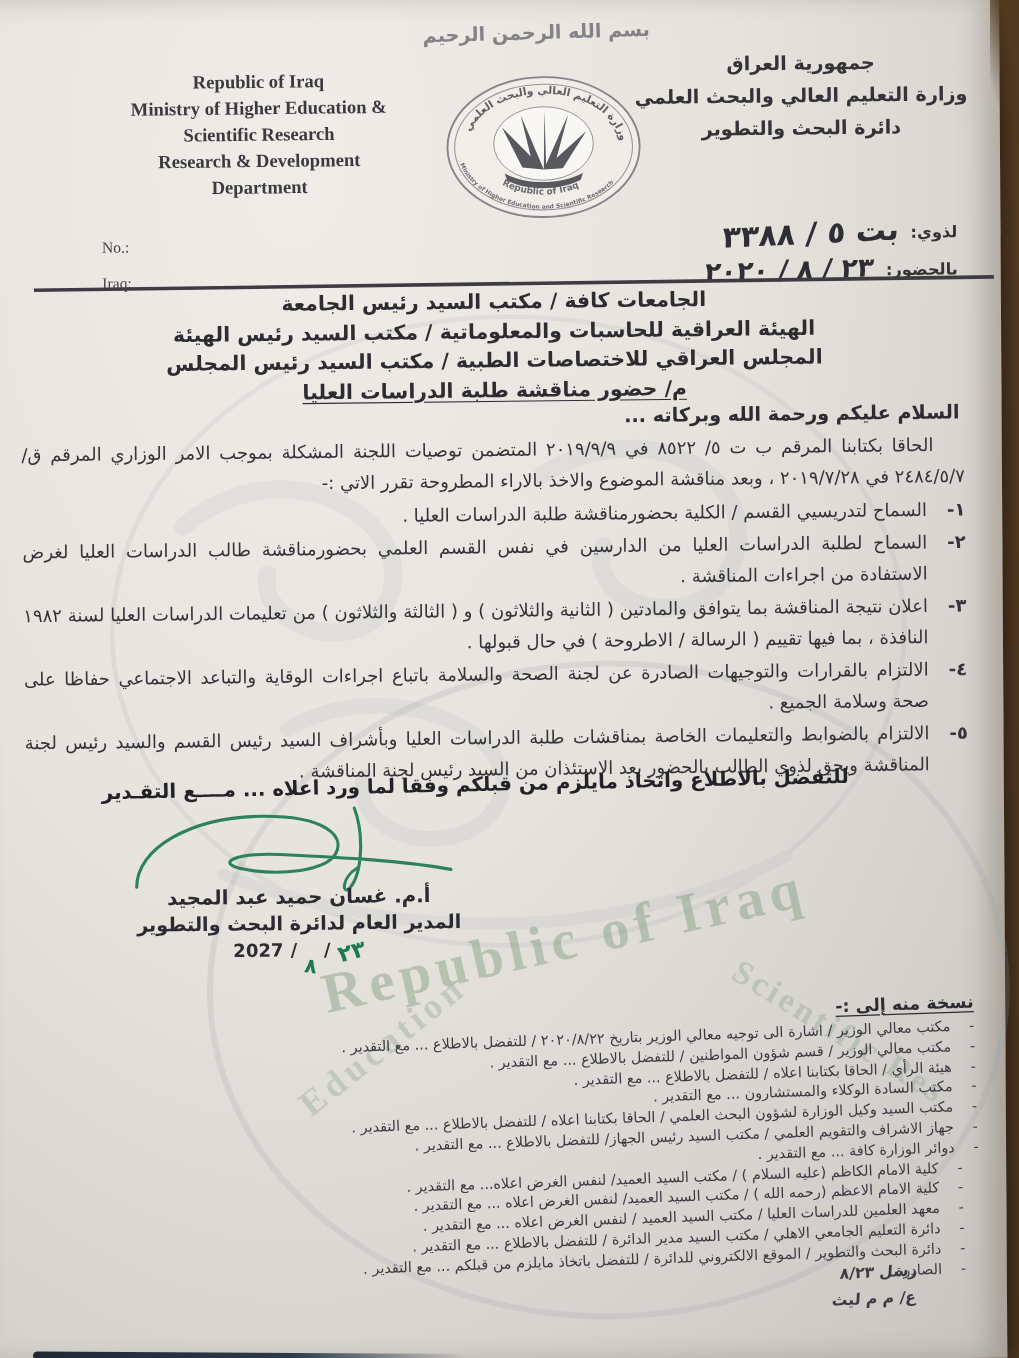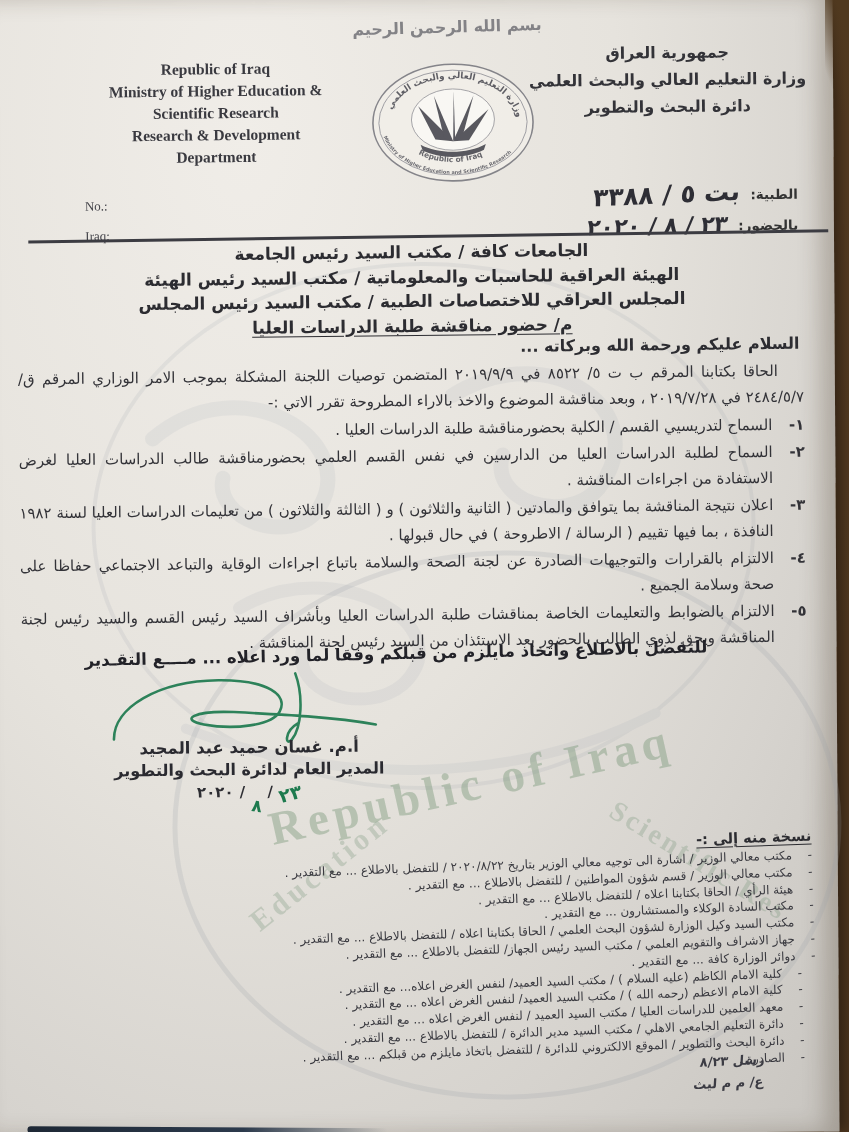--- a/index.html
+++ b/index.html
@@ -169,21 +169,21 @@
         <div>وزارة التعليم العالي والبحث العلمي</div>
         <div>دائرة البحث والتطوير</div>
       </div>
 
       <div class="ref-en">
         <div>No.:</div>
         <div>Iraq:</div>
       </div>
       <div class="ref-ar">
         <div class="ref-row">
-          <span>الطبية:</span>
+          <span>لذوي:</span>
           <span class="hand hand-no">بت ٥ / ٣٣٨٨</span>
         </div>
         <div class="ref-row">
           <span>بالحضور:</span>
           <span class="hand hand-date">٢٣ / ٨ / ٢٠٢٠</span>
         </div>
       </div>
       <div class="rule"></div>
 
       <div class="addr">
@@ -224,21 +224,21 @@
       <div class="closing">للتفضل بالاطلاع واتخاذ مايلزم من قبلكم وفقا لما ورد اعلاه ... مــــع التقـدير</div>
 
       <div class="sig-wrap">
         <svg class="sig-svg" viewBox="0 0 330 105">
           <path d="M30,72 C30,40 75,14 135,14 C185,14 205,30 196,46 C188,60 150,64 120,58 C95,53 110,44 150,46 C200,49 250,52 292,60
                    M212,8 C220,30 218,62 208,74 C201,82 200,66 214,58" fill="none" stroke="#1d7a4e" stroke-width="2.6" stroke-linecap="round" opacity="0.92"></path>
         </svg>
         <div class="sig-name">أ.م. غسان حميد عبد المجيد</div>
         <div class="sig-title">المدير العام لدائرة البحث والتطوير</div>
         <div class="sig-date">
-          <span>٢٠٢٠</span>
+          <span>2027</span>
           <span>/</span>
           <span class="green g-month">٨</span>
           <span>/</span>
           <span class="green g-day">٢٣</span>
         </div>
       </div>
 
       <div class="cc">
         <div class="cc-head">نسخة منه إلى :-</div>
         <ul>

